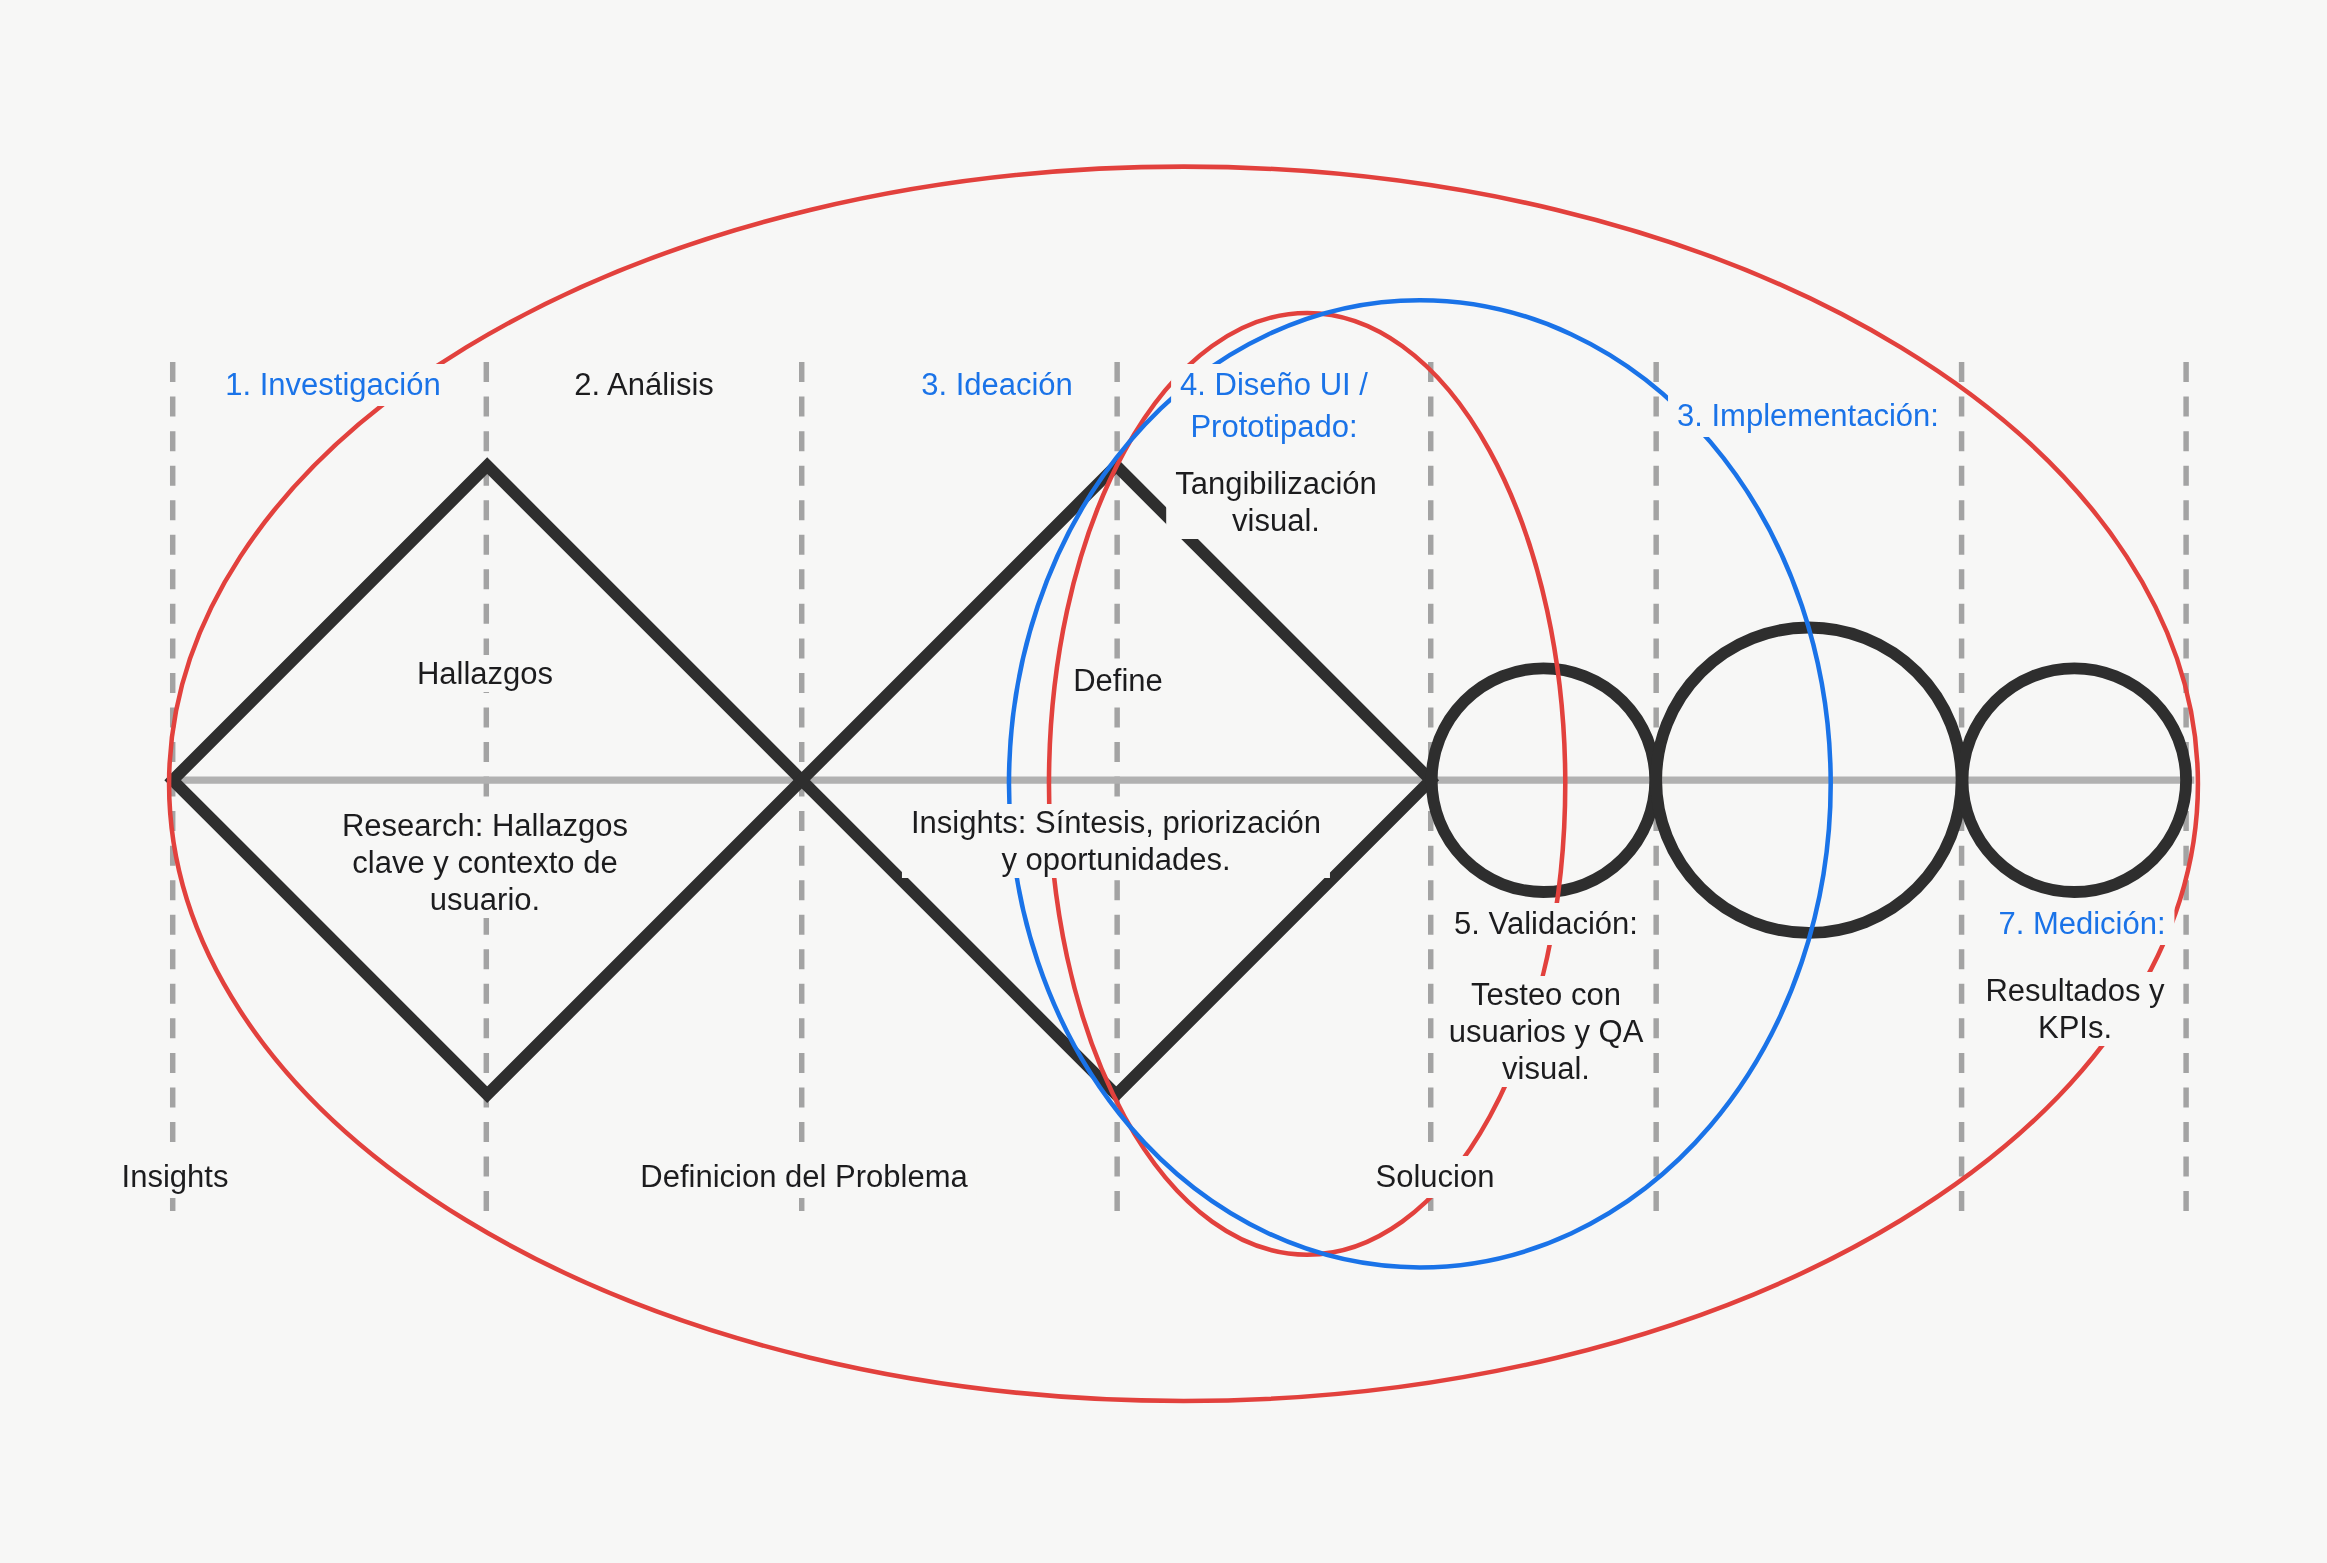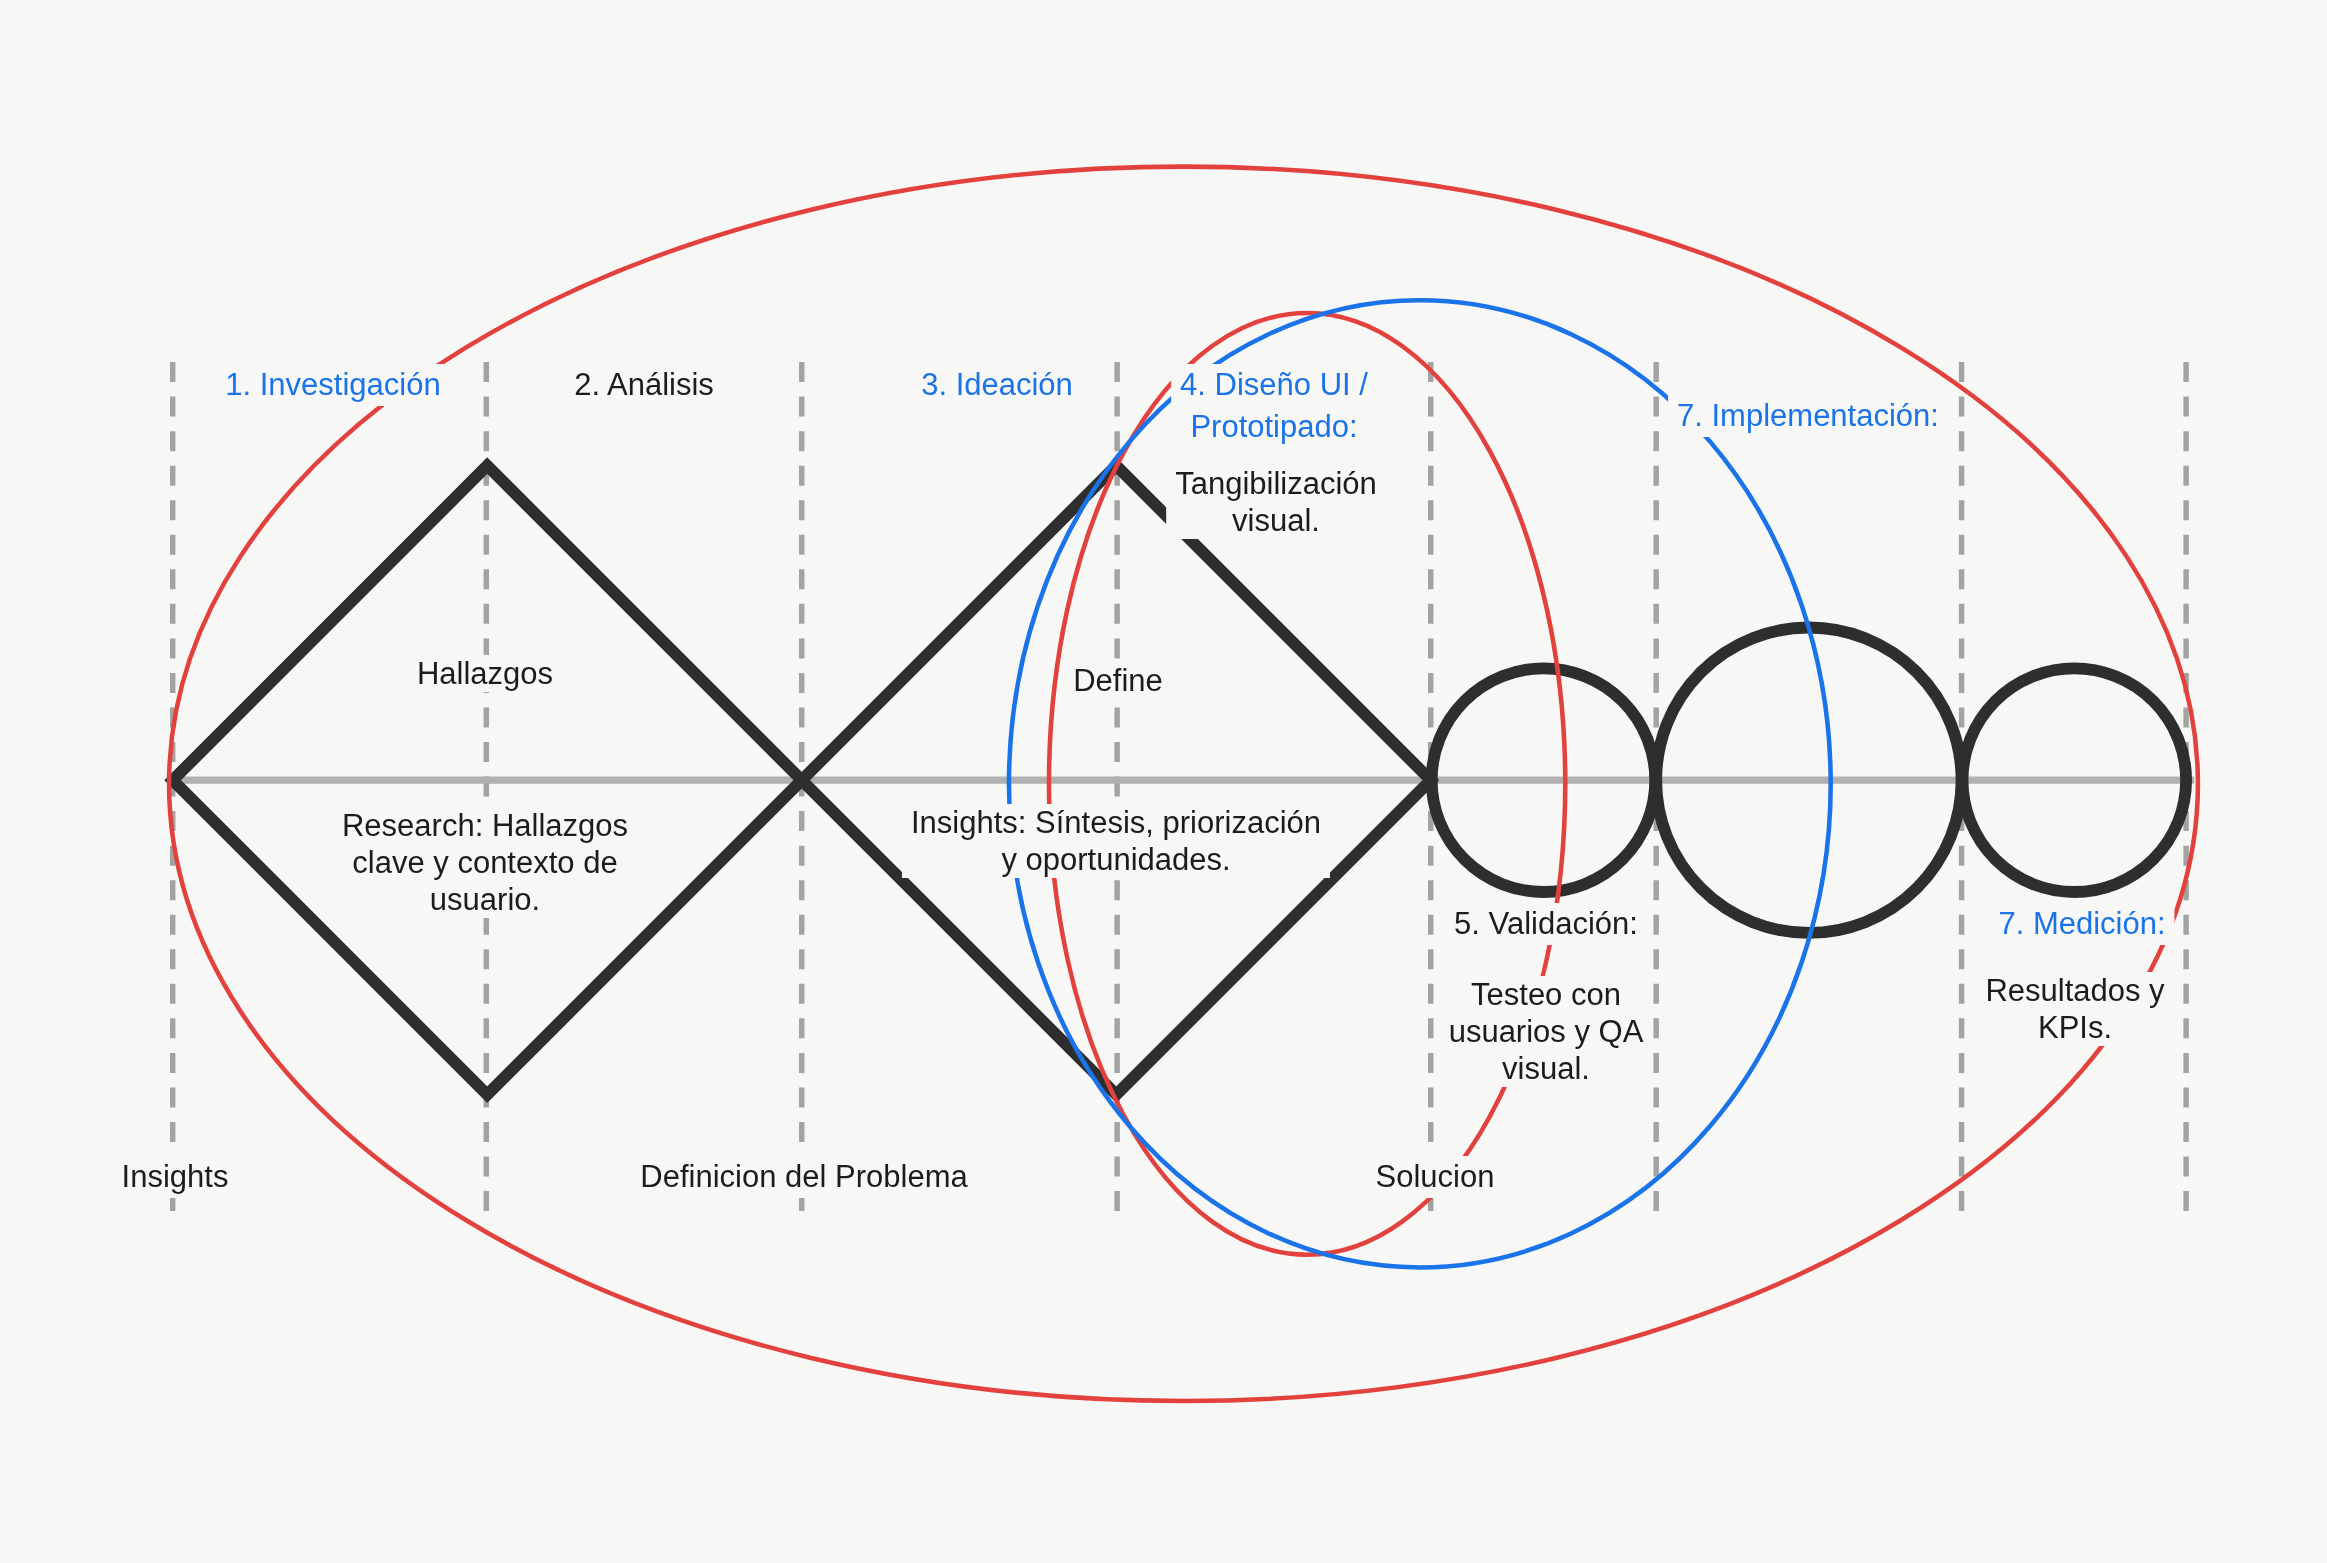--- a/index.html
+++ b/index.html
@@ -68,21 +68,21 @@
     <ellipse class="red-curve" cx="1302" cy="862" rx="1116" ry="679"></ellipse>
     <ellipse class="red-curve" cx="1438" cy="862" rx="284" ry="518"></ellipse>
     <ellipse class="blue-curve" cx="1562" cy="862" rx="452" ry="532"></ellipse>
   </svg>
 
   <div class="t label blue" style="left:333px;top:364px;">1. Investigación</div>
   <div class="t label" style="left:644px;top:364px;">2. Análisis</div>
   <div class="t label blue" style="left:997px;top:364px;">3. Ideación</div>
   <div class="t label blue" style="left:1274px;top:364px;">4. Diseño UI /
 Prototipado:</div>
-  <div class="t label blue" style="left:1808px;top:395px;">7. Implementación:</div>
+  <div class="t label blue" style="left:1808px;top:395px;">3. Implementación:</div>
 
   <div class="t" style="left:1276px;top:465px;">Tangibilización
 visual.</div>
   <div class="t" style="left:485px;top:655px;">Hallazgos</div>
   <div class="t" style="left:1118px;top:655px;margin-top:7px;">Define</div>
   <div class="t" style="left:485px;top:807px;">Research: Hallazgos
 clave y contexto de
 usuario.</div>
   <div class="t" style="left:1116px;top:804px;">Insights: Síntesis, priorización
 y oportunidades.</div>

